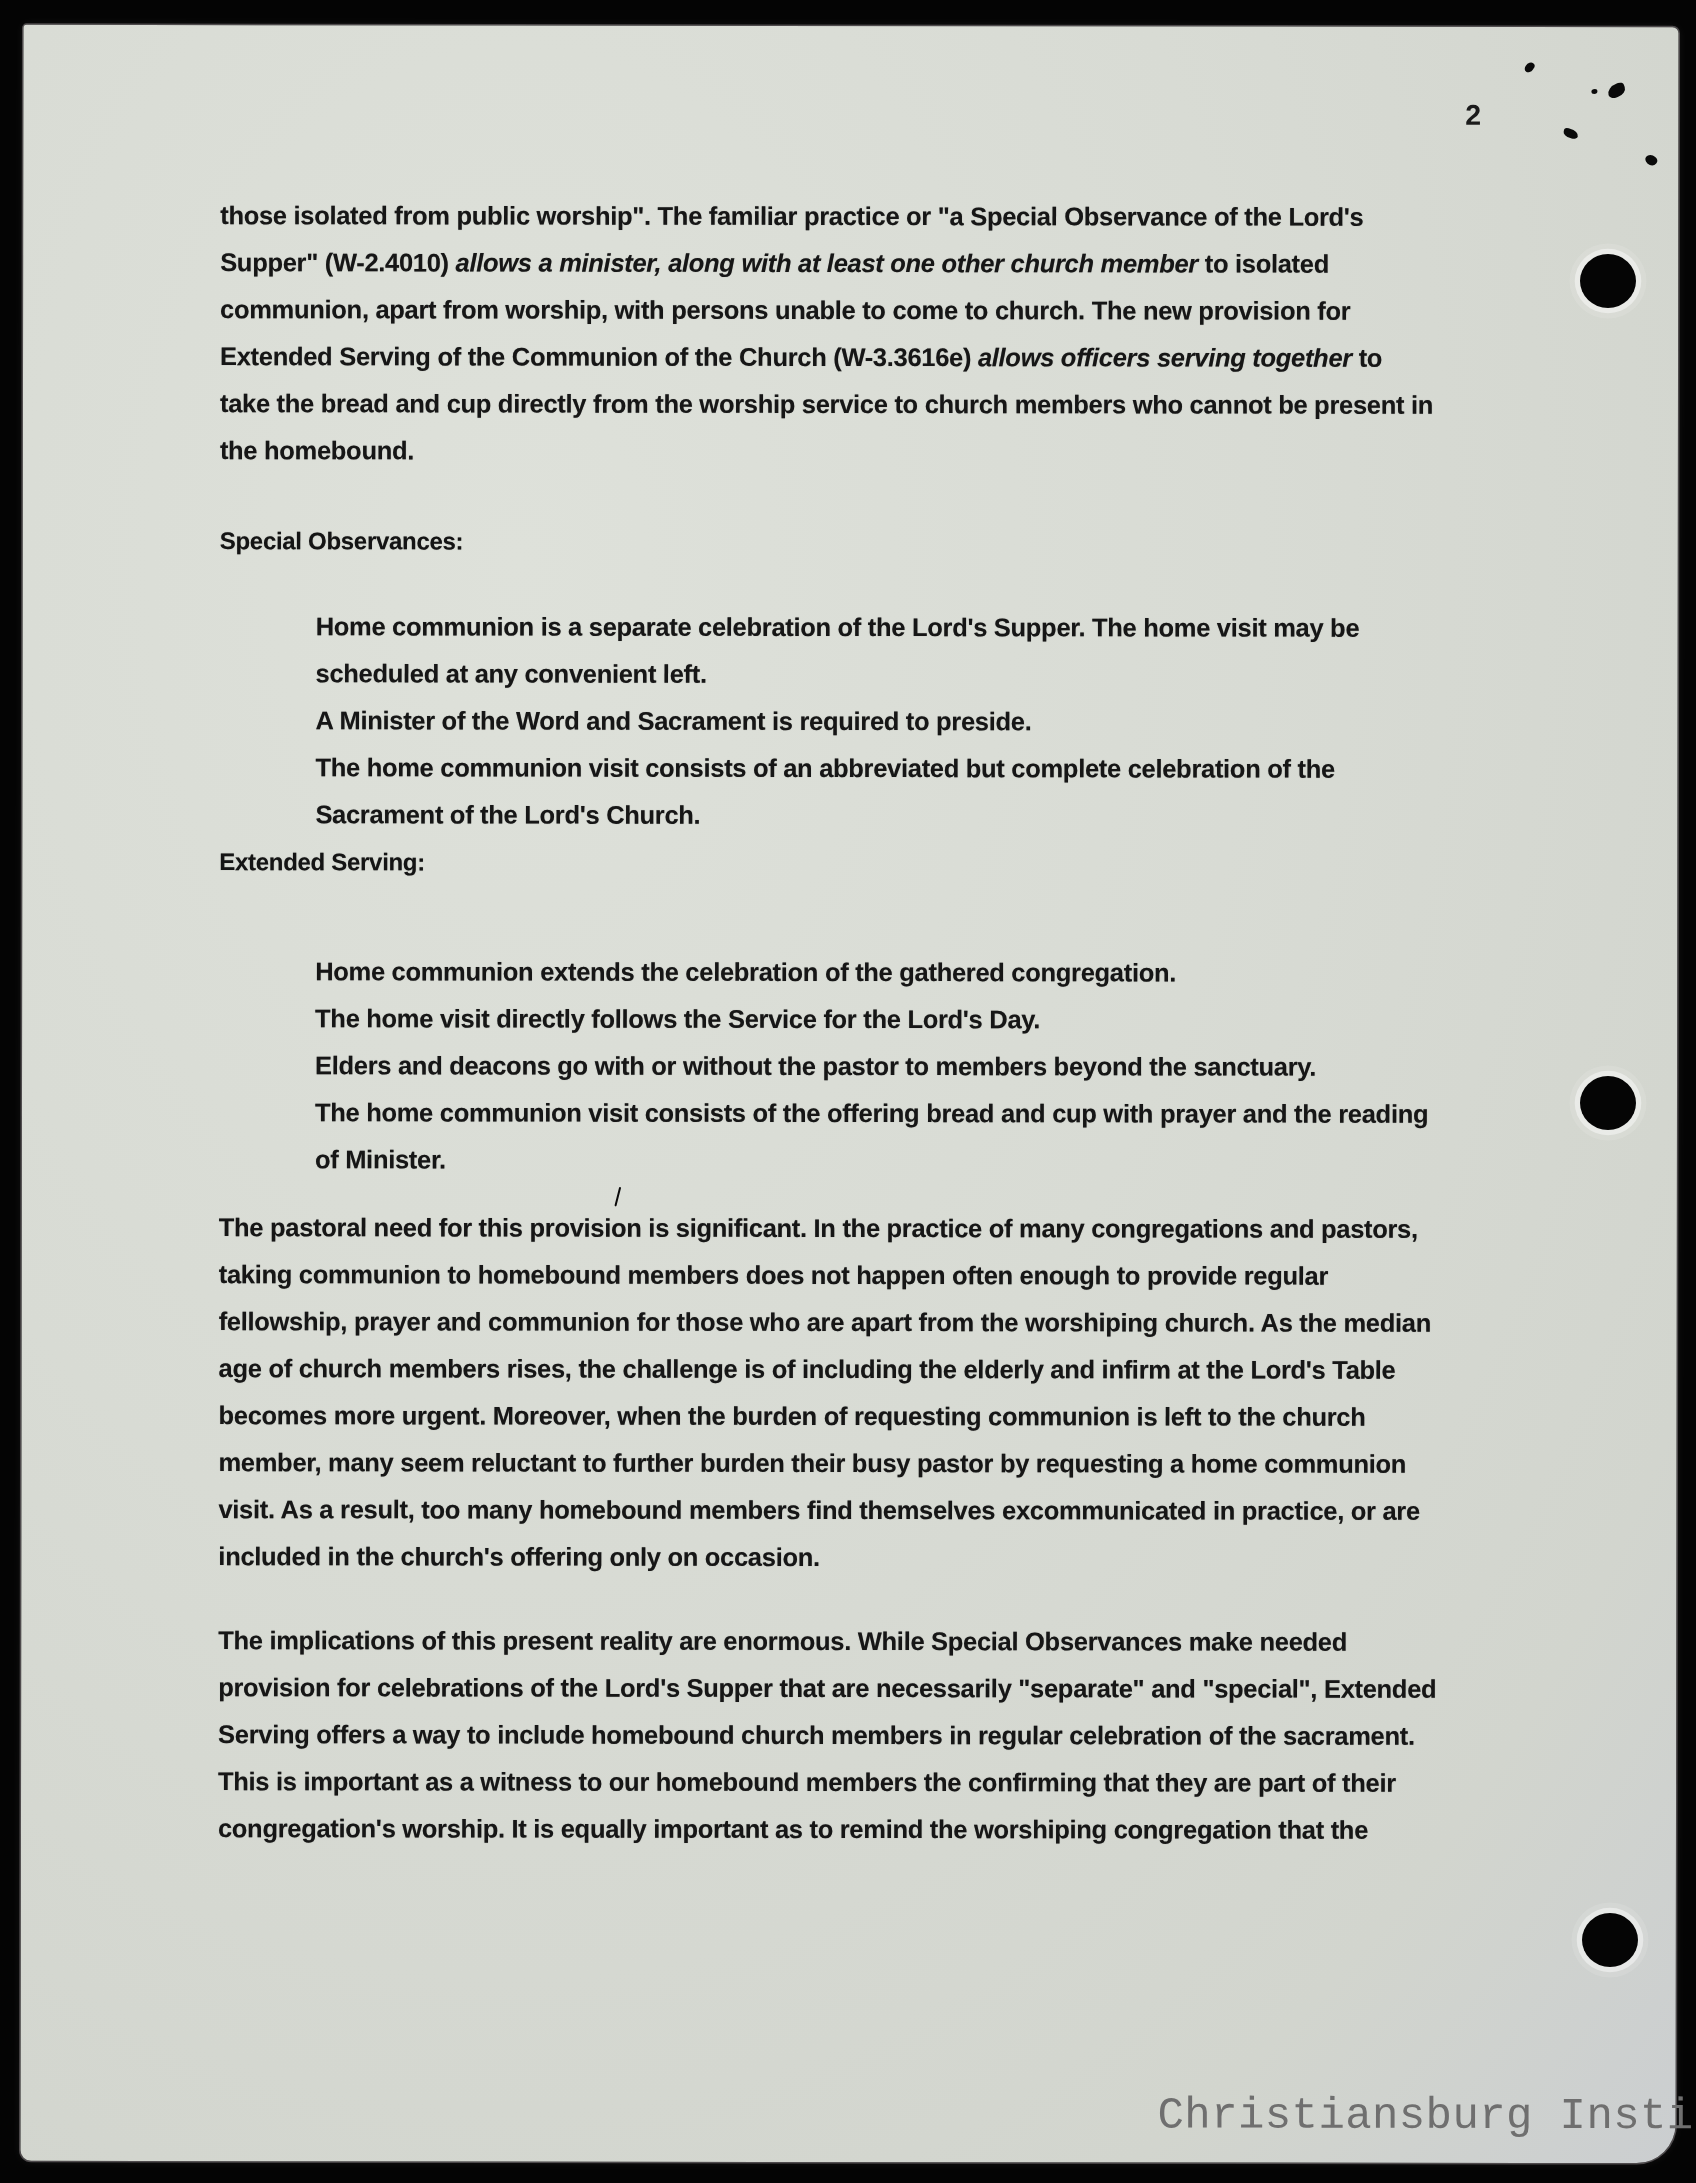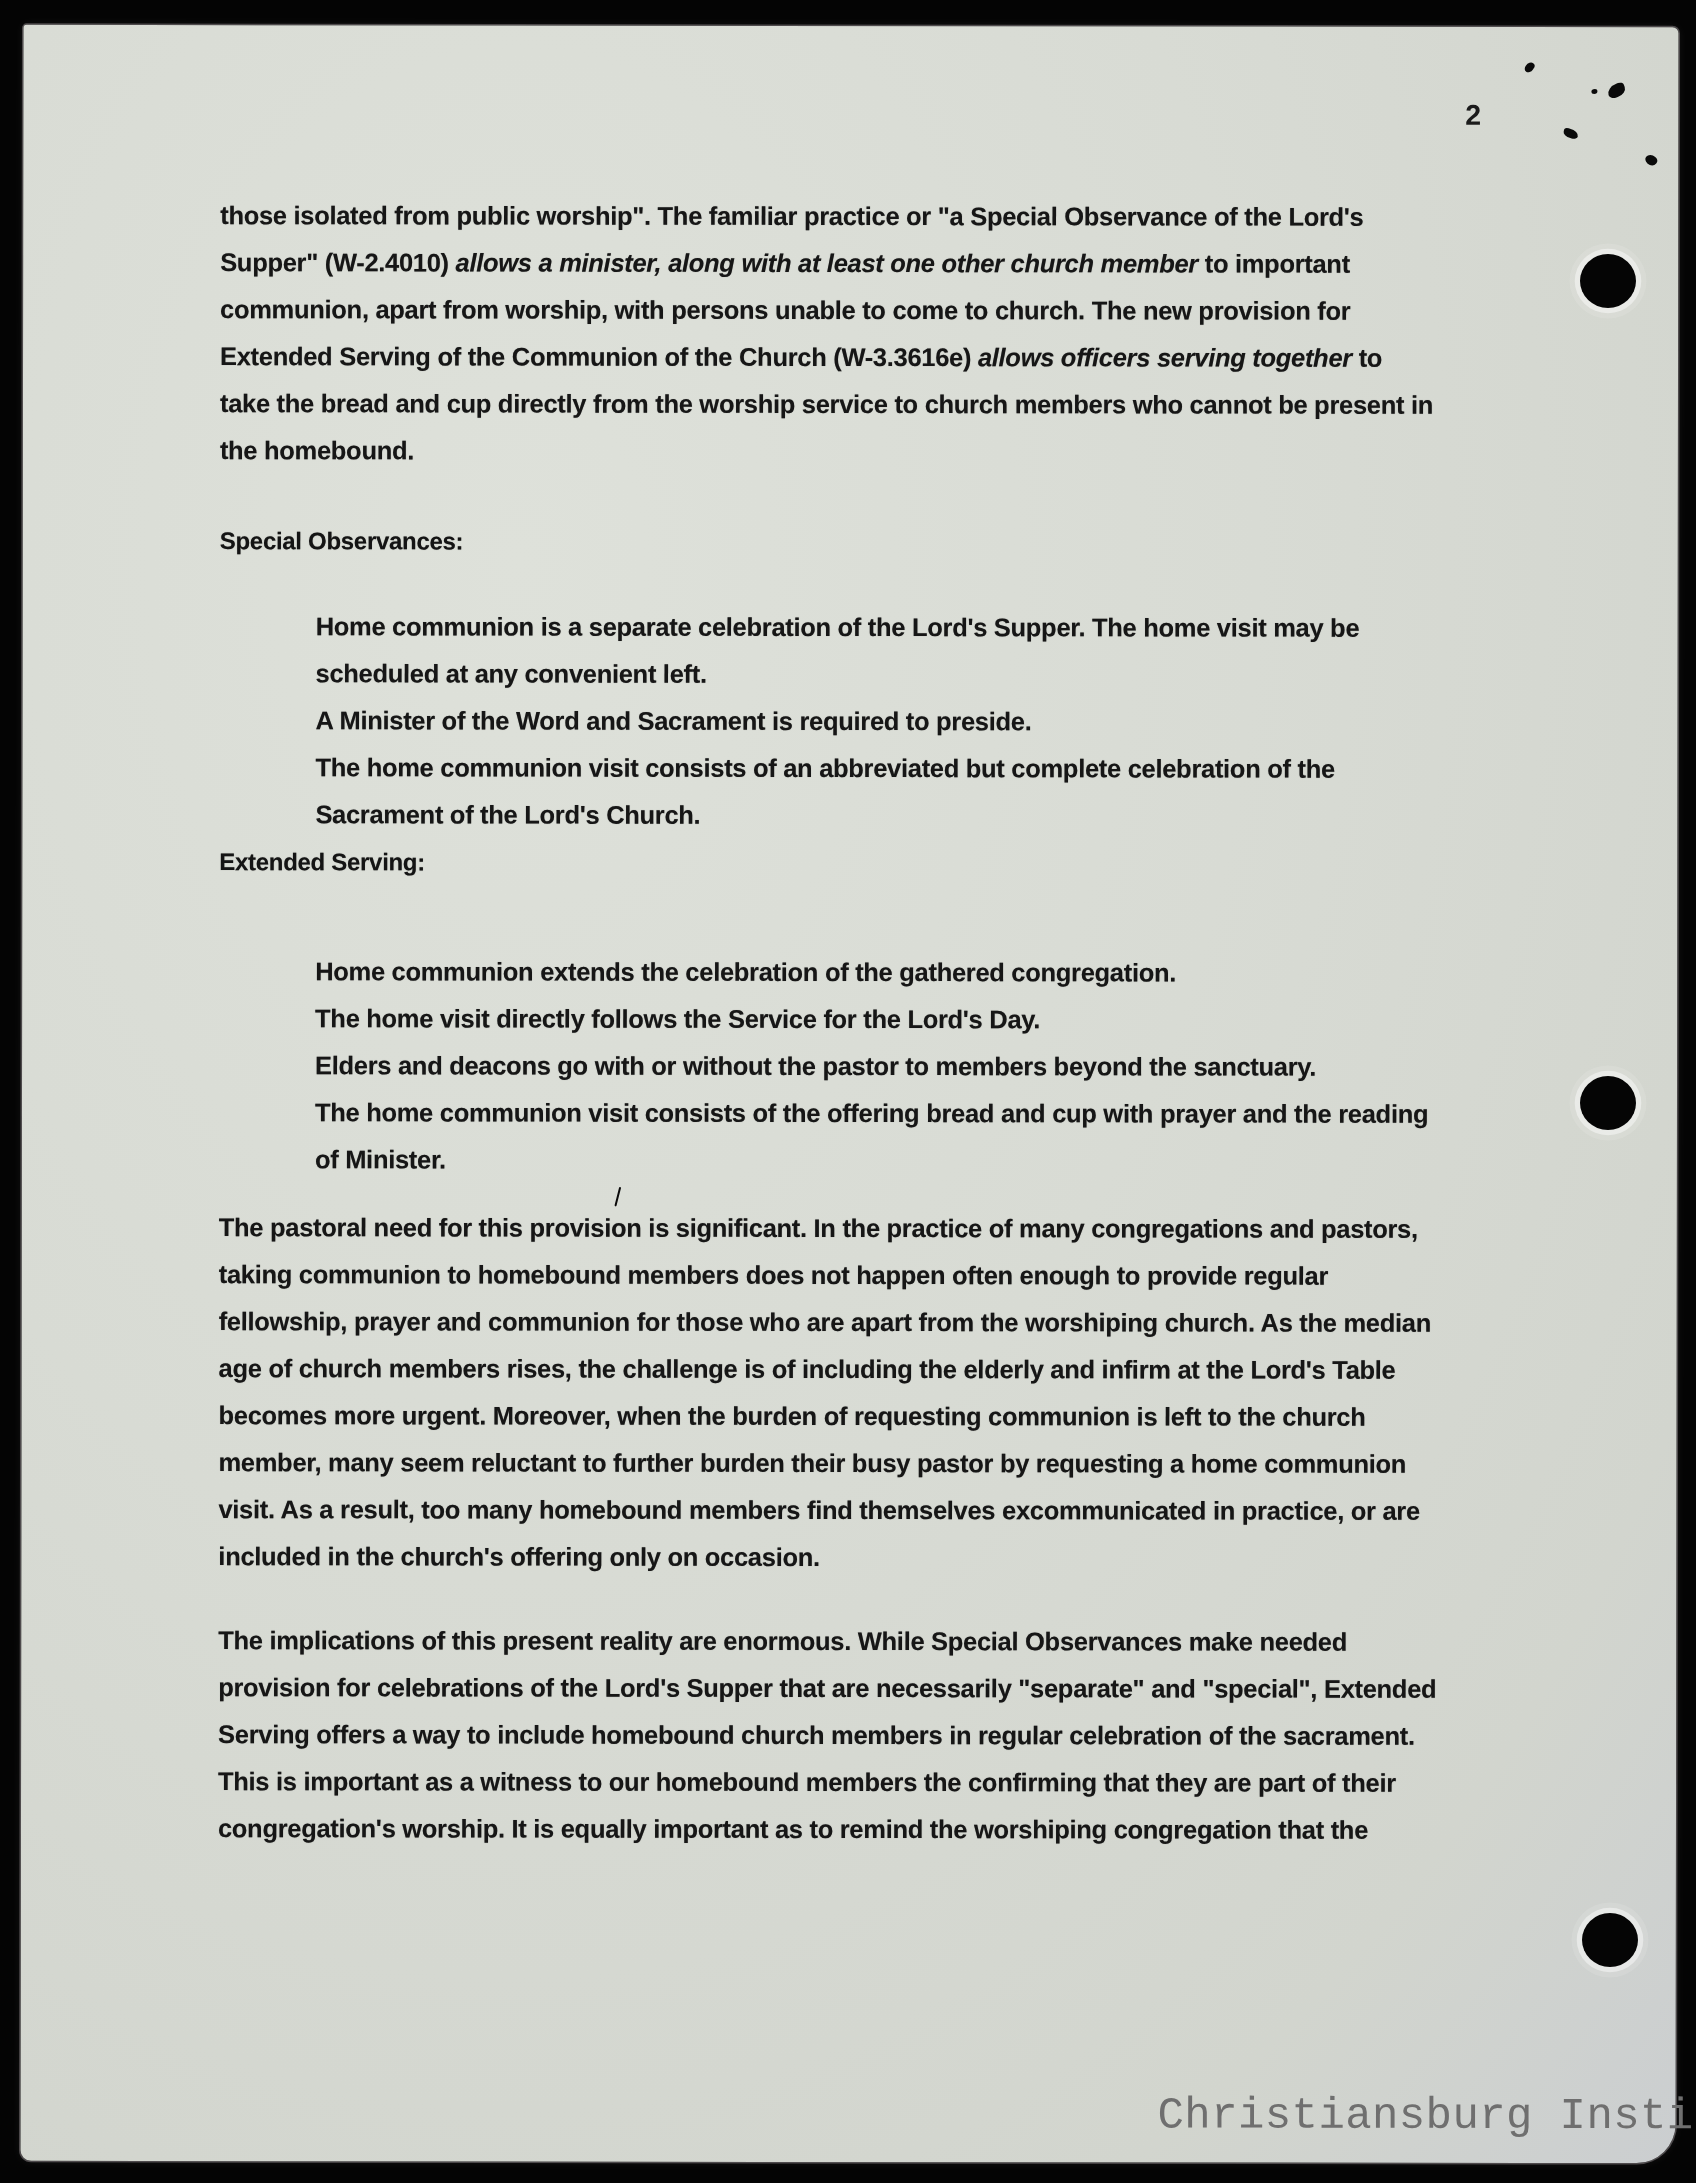--- a/index.html
+++ b/index.html
@@ -73,21 +73,21 @@
 
   <div class="speck sp1"></div>
   <div class="speck sp2"></div>
   <div class="speck sp3"></div>
   <div class="speck sp4"></div>
   <div class="speck sp5"></div>
   <div class="speck sp6"></div>
 
   <div class="textline-block para b0">
       <div class="line"><span>those isolated from public worship". The familiar practice or "a Special Observance of the Lord's</span></div>
-      <div class="line"><span>Supper" (W-2.4010) </span><span class="it">allows a minister, along with at least one other church member</span><span> to important</span></div>
+      <div class="line"><span>Supper" (W-2.4010) </span><span class="it">allows a minister, along with at least one other church member</span><span> to isolated</span></div>
       <div class="line"><span>communion, apart from worship, with persons unable to come to church. The new provision for</span></div>
       <div class="line"><span>Extended Serving of the Communion of the Church (W-3.3616e) </span><span class="it">allows officers serving together</span><span> to</span></div>
       <div class="line"><span>take the bread and cup directly from the worship service to church members who cannot be present in</span></div>
       <div class="line"><span>the homebound.</span></div>
     </div>
 
   <div class="heading h1">Special Observances:</div>
 
   <div class="textline-block list b2">
       <div class="line"><span>Home communion is a separate celebration of the Lord's Supper. The home visit may be</span></div>

